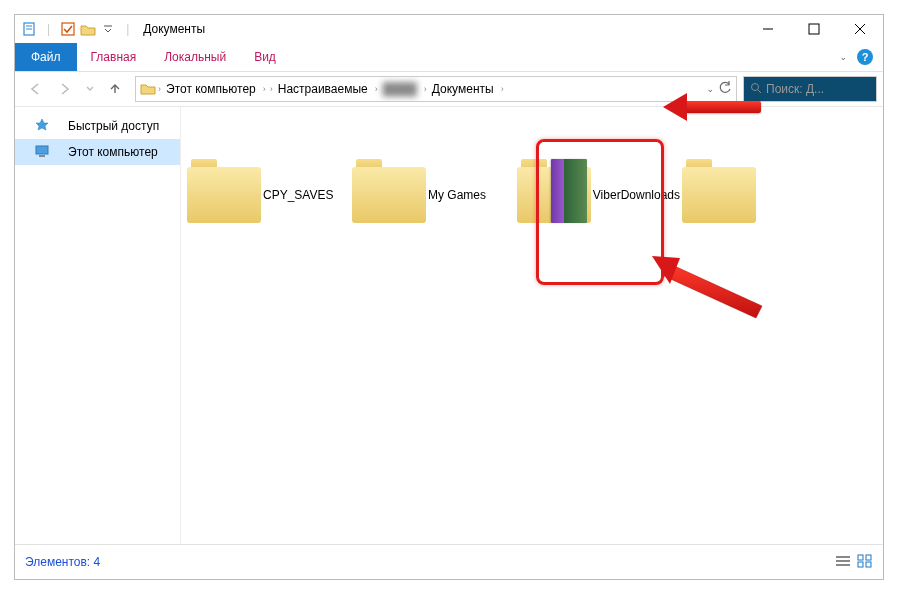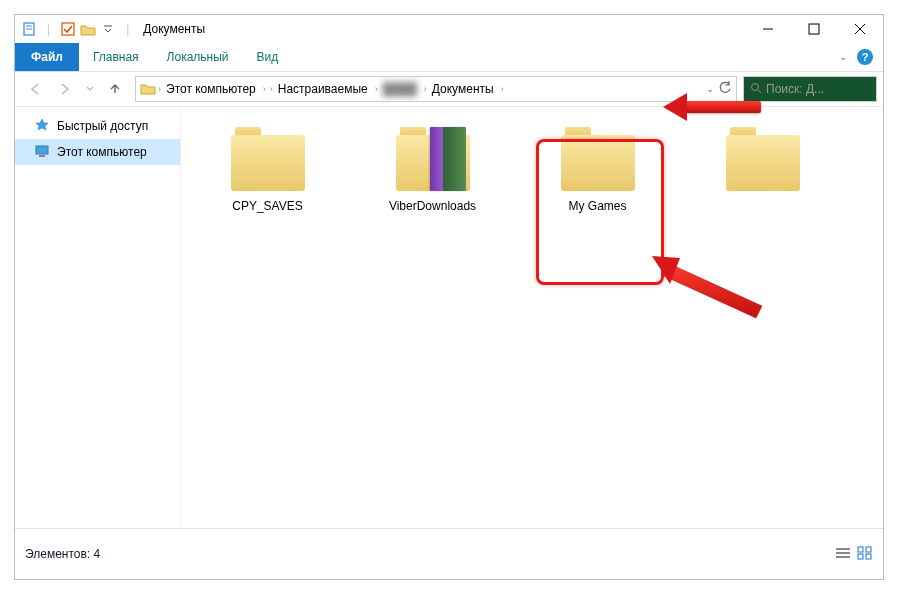--- a/index.html
+++ b/index.html
@@ -7,48 +7,48 @@
 .window{width:870px;height:566px;border:1px solid #bbb;background:#fff;position:relative;box-sizing:border-box;display:flex;flex-direction:column}
 
 .titlebar{height:28px;display:flex;align-items:center;padding:0 0 0 6px;border-bottom:0}
 .titlebar .tb-icons{display:flex;align-items:center;gap:4px}
 .titlebar .tb-icons .ico{width:16px;height:16px;display:inline-flex;align-items:center;justify-content:center}
 .titlebar .title-txt{margin-left:8px;color:#000;font-size:12px}
 .winctrls{margin-left:auto;display:flex;height:100%}
 .winbtn{width:46px;display:flex;align-items:center;justify-content:center;font-size:12px;color:#333}
 
 .ribbon{height:28px;display:flex;align-items:stretch;border-bottom:1px solid #e1e1e1;position:relative}
-.rtab{padding:0 14px;display:flex;align-items:center;font-size:12px;color:#0f766e}
-.rtab.file{background:#1979ca;color:#fff;font-weight:bold;padding:0 16px}
+.rtab{padding:0 14px;display:flex;align-items:center;font-size:12px;color:#be185d}
+.rtab.file{background:#1979ca;color:#fff;font-weight:normal;padding:0 16px}
 .rtab-right{margin-left:auto;display:flex;align-items:center;gap:10px;padding-right:10px;color:#555}
 
 .navrow{height:34px;display:flex;align-items:center;border-bottom:1px solid #e8e8e8;padding:0 6px;gap:2px}
 .navbtn{width:28px;height:26px;display:flex;align-items:center;justify-content:center;color:#666}
 .navbtn.disabled{color:#b8b8b8}
 .navbtn.small{width:18px}
 .addrbar{flex:1;height:24px;border:1px solid #ccc;display:flex;align-items:center;padding:0 4px;margin:0 4px;overflow:hidden;white-space:nowrap}
 .crumb{display:flex;align-items:center;color:#000;padding:0 5px 0 3px;height:100%}
 .crumb-sep{color:#888;font-size:9px;padding:0 2px}
-.searchbox{width:120px;height:24px;border:1px solid #ccc;display:flex;align-items:center;padding:0 6px;background:#14532d}
+.searchbox{width:120px;height:24px;border:1px solid #ccc;display:flex;align-items:center;padding:0 6px;background:#0c4a6e}
 .searchbox .sicon{color:#777;margin-right:4px}
 .searchbox .stext{color:#999;overflow:hidden;text-overflow:ellipsis;white-space:nowrap;font-size:12px}
 
 .body1{flex:1;display:flex;min-height:0}
 .sidebar{width:165px;border-right:1px solid #eee;padding-top:6px}
-.side-item{display:flex;align-items:center;height:26px;padding-left:20px;gap:8px}
+.side-item{display:flex;align-items:center;height:26px;padding-left:20px;gap:19px}
 .side-item.sel{background:#cde8ff}
 .content{flex:1;display:flex;flex-wrap:wrap;align-content:flex-start;padding:10px 4px;gap:0}
-.folder{width:165px;height:128px;display:flex;flex-direction:column;align-items:center;justify-content:flex-start;padding-top:10px}
+.folder{width:165px;height:128px;display:flex;align-items:center;justify-content:flex-start;padding-top:10px}
 .folder-icon{width:78px;height:64px;position:relative}
 .folder-icon .tab{position:absolute;top:0;left:6px;width:26px;height:12px;background:linear-gradient(#f6dd8a,#e9c868);border-radius:2px 2px 0 0}
 .folder-icon .body{position:absolute;top:8px;left:2px;right:2px;bottom:0;background:linear-gradient(#fae9a7,#e9c868);border-radius:3px}
 .folder-icon .thumb{position:absolute;top:0;right:6px;width:36px;height:64px;background:linear-gradient(90deg,#7038a8 0%,#9858cc 35%,#2e6438 36%,#5b8a52 100%);border-radius:1px;box-shadow:-1px 0 2px rgba(0,0,0,.2)}
 .folder-name{margin-top:8px;text-align:center;font-size:12px;color:#000;line-height:1.25;max-width:150px}
 
-.status{height:24px;border-top:1px solid #e1e1e1;display:flex;align-items:center;padding:13px 10px;color:#0f172a}
+.status{height:24px;border-top:1px solid #e1e1e1;display:flex;align-items:center;padding:5px 10px;color:#1d4ed8}
 .status .viewbtns{margin-left:auto;display:flex;gap:6px;color:#777}
 
 .annot-box{position:absolute;border:3px solid #e21a1a;border-radius:8px;box-shadow:0 0 4px rgba(226,26,26,.4)}
 .arrow-wrap{position:absolute}
 .arrow-shaft{background:linear-gradient(#ff3a2a,#c01010);box-shadow:0 1px 2px rgba(0,0,0,.3);position:absolute}
 .arrow-head{position:absolute;width:0;height:0}
 .blur-crumb{filter:blur(3px);color:#888}
 .help-circ{width:16px;height:16px;border-radius:50%;background:#1e90d8;color:#fff;display:flex;align-items:center;justify-content:center;font-size:11px;font-weight:bold}
 .sep-bar{color:#ccc;padding:0 6px}
 .chev{font-size:9px;color:#666}
@@ -191,30 +191,30 @@
         <div class="folder-icon">
               <div class="tab"></div>
               <div class="body"></div>
             </div>
         <div class="folder-name">CPY_SAVES</div>
       </div>
       <div class="folder">
         <div class="folder-icon">
               <div class="tab"></div>
               <div class="body"></div>
+            </div>
+        <div class="folder-name">My Games</div>
+      </div>
+      <div class="folder">
+        <div class="folder-icon">
+              <div class="tab"></div>
+              <div class="body"></div>
               <div class="thumb"></div>
             </div>
         <div class="folder-name">ViberDownloads</div>
-      </div>
-      <div class="folder">
-        <div class="folder-icon">
-              <div class="tab"></div>
-              <div class="body"></div>
-            </div>
-        <div class="folder-name">My Games</div>
       </div>
       <div class="folder">
         <div class="folder-icon">
               <div class="tab"></div>
               <div class="body"></div>
             </div>
       </div>
     </div>
   </div>
 

